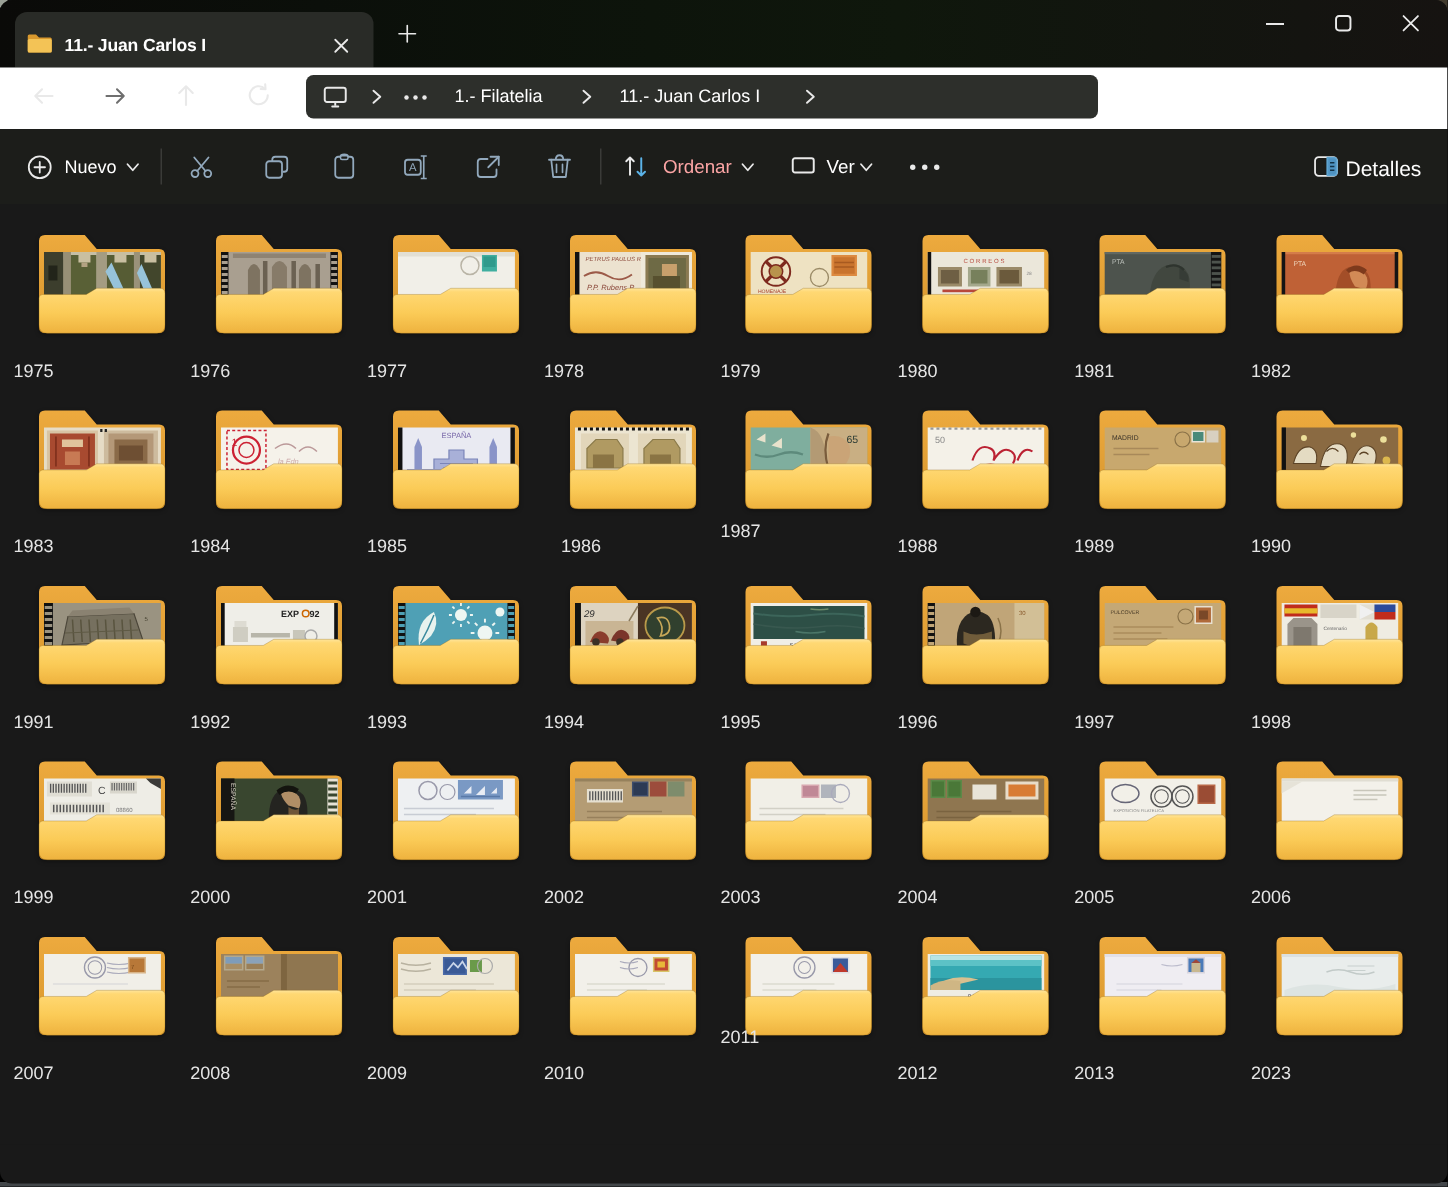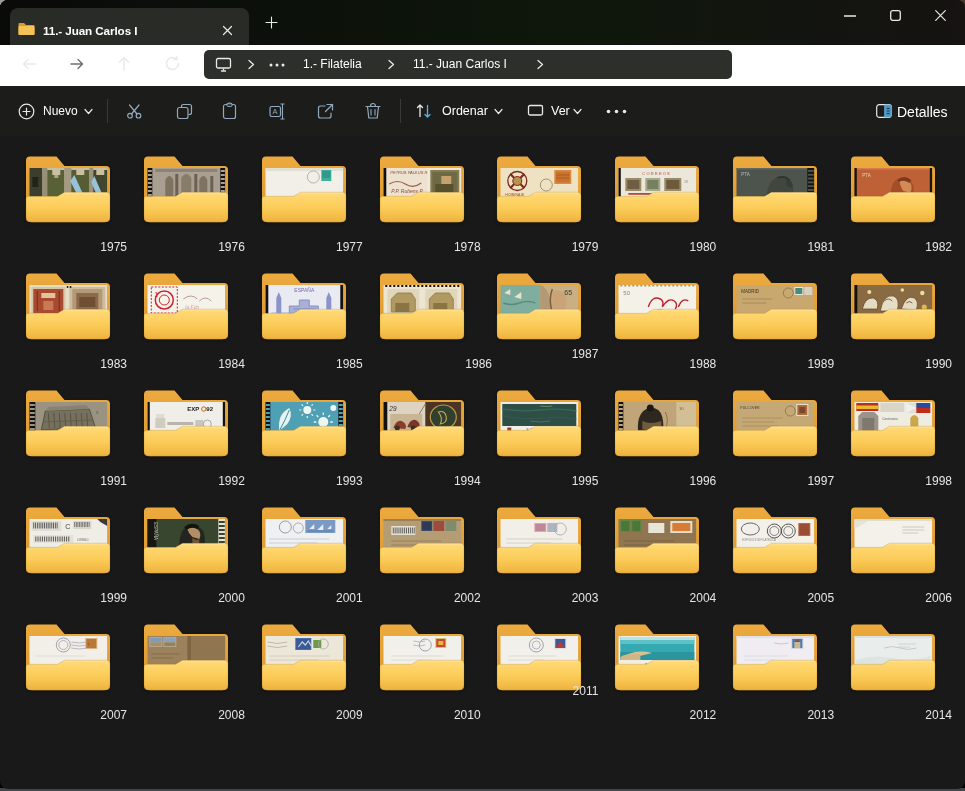--- a/index.html
+++ b/index.html
@@ -8,21 +8,21 @@
 #tab{position:absolute;left:10px;top:8px;width:239px;height:37px;background:#292b27;border-radius:8px 8px 0 0}
 #tabtitle{position:absolute;left:33px;top:16px;font-size:11.7px;font-weight:600;color:#fff;letter-spacing:-0.1px}
 #addr{position:absolute;left:0;top:45px;width:100%;height:41px;background:#ffffff}
 #toolbar{position:absolute;left:0;top:86px;width:100%;height:50px;background:#1c1d1a}
 .field{position:absolute;top:5px;height:29px;background:#2d2f2b;border-radius:5px}
 #bread{left:204px;width:528px}
 #search{left:742px;width:211px}
 .btxt{position:absolute;top:7px;font-size:12px;color:#fff;white-space:nowrap}
 #content{position:absolute;left:0;top:136px;width:100%;height:627px;background:#191919}
 .fi{position:absolute;filter:drop-shadow(0 1.5px 1.5px rgba(0,0,0,0.38))}
-.lbl{position:absolute;width:118px;text-align:right;font-size:12px;color:#e5e5e5}
+.lbl{position:absolute;width:118px;text-align:left;font-size:12px;color:#e5e5e5}
 #status{position:absolute;left:0;top:763px;width:100%;height:25px;background:#191919;color:#cfcfcf;font-size:11.5px}
 svg{display:block;position:absolute;overflow:visible}
 text{font-family:"Liberation Sans",sans-serif}
 </style></head><body>
 <svg width="0" height="0" style="position:absolute">
     <defs>
 <linearGradient id="gB" x1="0" y1="0" x2="0" y2="1">
 <stop offset="0" stop-color="#edaa3e"></stop>
         <stop offset="1" stop-color="#d6952c"></stop>
       </linearGradient>
@@ -140,21 +140,21 @@
  <svg style="left:365px;top:16px" width="16" height="18" viewBox="0 0 16 18">
         <path d="M2.5 4.5 L3.8 16 H12.2 L13.5 4.5" fill="none" stroke="#92a9bd" stroke-width="1.2" stroke-linecap="round" stroke-linejoin="round"></path>
         <path d="M1 4.5 H15 M5.5 4.5 Q5.5 1.5 8 1.5 Q10.5 1.5 10.5 4.5" fill="none" stroke="#92a9bd" stroke-width="1.2" stroke-linecap="round"></path>
         <path d="M6 7.5 V13 M10 7.5 V13" stroke="#92a9bd" stroke-width="1.1" stroke-linecap="round"></path>
       </svg>
  <div style="position:absolute;left:400px;top:13px;width:1px;height:24px;background:#3a3b38"></div>
  <svg style="left:415px;top:16px" width="18" height="18" viewBox="0 0 18 18">
         <path d="M5 14.5 V3 M2.5 5.5 L5 3 L7.5 5.5" stroke="#e9e9e9" stroke-width="1.3" fill="none" stroke-linecap="round" stroke-linejoin="round"></path>
         <path d="M12.5 3.5 V15 M10 12.5 L12.5 15 L15 12.5" stroke="#5bb3e8" stroke-width="1.3" fill="none" stroke-linecap="round" stroke-linejoin="round"></path>
       </svg>
- <span style="position:absolute;left:442px;top:18px;font-size:12.5px;color:#ffffff">Ordenar</span>
+ <span style="position:absolute;left:442px;top:18px;font-size:12.5px;color:#fca5a5">Ordenar</span>
  <svg style="left:494px;top:22px" width="9" height="7" viewBox="0 0 9 7">
         <path d="M1 1.5 L4.5 5.5 L8 1.5" stroke="#e9e9e9" stroke-width="1.2" fill="none" stroke-linecap="round" stroke-linejoin="round"></path>
       </svg>
  <svg style="left:527px;top:18px" width="17" height="15" viewBox="0 0 17 15">
         <rect x="1.5" y="1.5" width="14" height="9.5" rx="1.5" fill="none" stroke="#e9e9e9" stroke-width="1.3"></rect>
       </svg>
  <span style="position:absolute;left:551px;top:18px;font-size:12.5px;color:#fff">Ver</span>
  <svg style="left:573px;top:22px" width="9" height="7" viewBox="0 0 9 7">
         <path d="M1 1.5 L4.5 5.5 L8 1.5" stroke="#e9e9e9" stroke-width="1.2" fill="none" stroke-linecap="round" stroke-linejoin="round"></path>
       </svg>
@@ -1074,14 +1074,14 @@
             <rect x="0" y="0" width="78" height="31" fill="#e9edec"></rect>
             <rect x="0" y="0" width="78" height="2" fill="#dbe0e0"></rect>
             <path d="M30 12 q8 -3 16 0 q8 3 16 0" stroke="#c2cac8" stroke-width="1" fill="none"></path>
             <path d="M44 8 h18 M44 11 h12" stroke="#c8d0ce" stroke-width="0.8"></path>
             <path d="M2 24 q18 -6 36 -2 q20 4 38 -2 l0 11 l-74 0 Z" fill="#dde4e2"></path>
           </g>
         </g>
         <path d="M2.5 40.3 H31.5 L38.5 36.2 H80.5 Q84 36.2 84 39.7 V60.5 Q84 66.2 78.5 66.2 H5.5 Q0 66.2 0 60.5 V42.8 Q0 40.3 2.5 40.3 Z" fill="url(#gF)"></path>
         <path d="M2.5 40.3 H31.5 L38.5 36.2 H80.5 Q84 36.2 84 39.7 V60.5 Q84 66.2 78.5 66.2 H5.5 Q0 66.2 0 60.5 V42.8 Q0 40.3 2.5 40.3 Z" fill="none" stroke="#8a6010" stroke-opacity="0.35" stroke-width="0.6"></path>
       </svg>
-      <div class="lbl" style="left:834.0px;top:572px">2014</div>
+      <div class="lbl" style="left:834.0px;top:572px">2023</div>
     </div>
 </div>
 </body></html>

